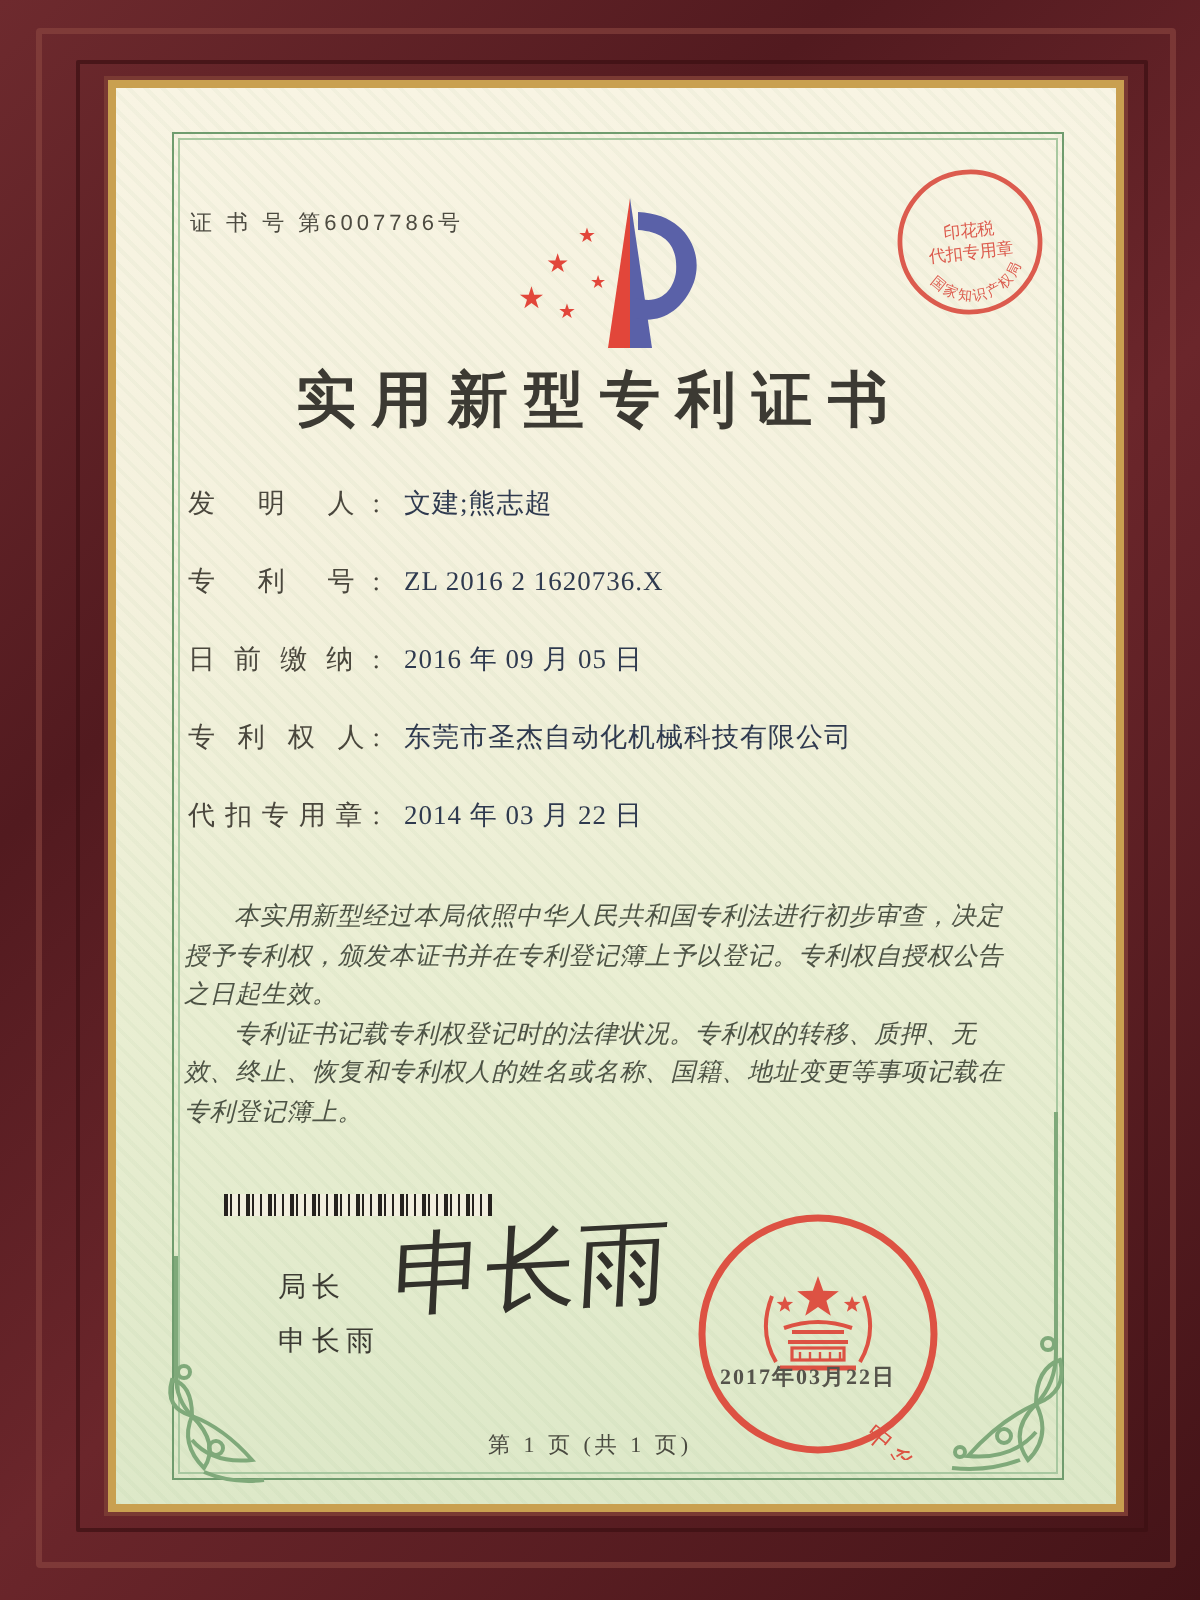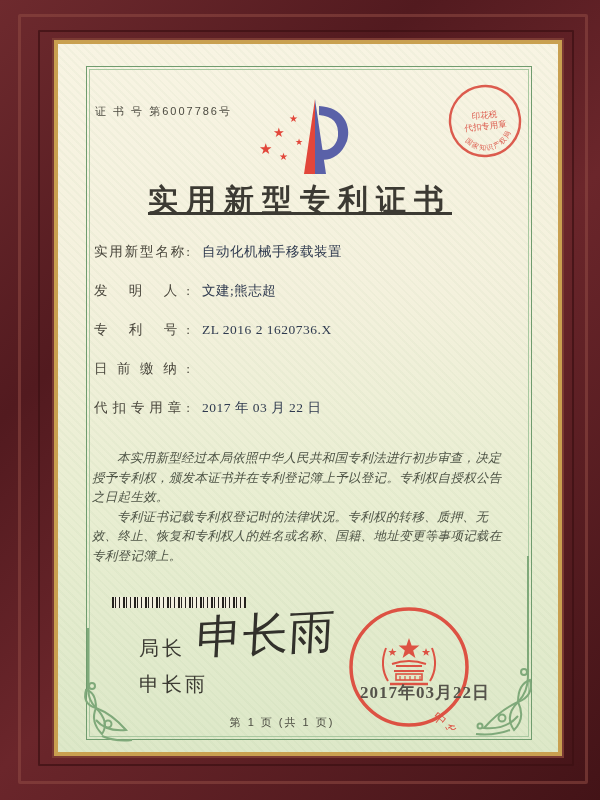--- a/index.html
+++ b/index.html
@@ -21,48 +21,48 @@
   
   .gborder{position:absolute;left:86px;top:66px;width:444px;height:672px;
     border:1.5px solid #6f9c6e;}
   .gborder::before{content:"";position:absolute;inset:2px;border:1px solid #a8c8a0;}
   .content{position:absolute;inset:0;}
   .certno{position:absolute;left:95px;top:104px;font-size:11px;letter-spacing:2px;color:#4c4a40;font-family:Liberation Sans, sans-serif;}
   
   .logo{position:absolute;left:243px;top:94px;width:112px;height:88px;}
   .logo .star{position:absolute;color:#e2463a;line-height:1;}
   .title{position:absolute;left:0;top:180px;width:600px;text-align:center;
-    font-size:30px;font-weight:600;letter-spacing:8px;color:#3c3a33;font-family:"Liberation Serif",serif;text-decoration:underline;}
+    font-size:30px;font-weight:600;letter-spacing:8px;color:#3c3a33;font-family:"Liberation Serif",serif;}
   
   .fields{position:absolute;left:94px;top:243px;width:420px;}
   .frow{display:flex;align-items:baseline;height:14px;margin-bottom:25px;
     font-size:13.5px;color:#46443a;font-family:"Liberation Serif",serif;}
   .flabel{display:inline-block;width:96px;text-align:justify;text-align-last:justify;flex:none;color:#4a473d;}
   .fvalue{margin-left:12px;color:#2f3a4f;letter-spacing:.5px;}
   
   .paras{position:absolute;left:92px;top:449px;width:420px;
     font-size:12.5px;line-height:19.5px;color:#4d5345;font-style:italic;
     font-family:"Liberation Serif",serif;}
   .paras p{margin:0;text-indent:2em;letter-spacing:.3px;}
   
   .barcode{position:absolute;left:112px;top:597px;width:134px;height:11px;
     background:repeating-linear-gradient(90deg,#25221e 0 2px,#f2efdf 2px 3px,#25221e 3px 4px,#f2efdf 4px 7px,#25221e 7px 8px,#f2efdf 8px 11px);}
-  .director{position:absolute;left:139px;top:635px;font-size:20px;color:#3c3b33;
+  .director{position:absolute;left:139px;top:635px;font-size:14px;color:#3c3b33;
     font-family:"Liberation Serif",serif;}
   .director div{margin-bottom:9px;letter-spacing:3px;}
   .signature{position:absolute;left:196px;top:603px;width:180px;height:82px;
     font-size:46px;color:#32312b;transform:rotate(-3deg) skewX(-6deg);
     font-family:"DejaVu Sans",sans-serif;white-space:nowrap;}
   
   .taxstamp{position:absolute;left:446px;top:82px;width:78px;height:78px;opacity:.88;transform:rotate(-6deg);}
   .mainseal{position:absolute;left:346px;top:604px;width:126px;height:126px;opacity:.95;}
-  .datestamp{position:absolute;left:360px;top:681px;font-size:17px;letter-spacing:1px;color:#55534b;
+  .datestamp{position:absolute;left:360px;top:681px;font-size:11px;letter-spacing:1px;color:#55534b;
     font-family:"Liberation Serif",serif;font-weight:600;}
-  .footer{position:absolute;left:197px;top:715px;width:170px;text-align:center;
-    font-size:11px;letter-spacing:2px;color:#4a4a40;font-family:Liberation Sans, sans-serif;}
+  .footer{position:absolute;left:210px;top:715px;width:170px;text-align:center;
+    font-size:11px;letter-spacing:2px;color:#4a4a40;font-family:Liberation Serif, serif;}
   .flourish{position:absolute;}
   .fl-bl{left:78px;top:628px;}
   .fl-br{left:458px;top:556px;}
   svg text{font-family:"DejaVu Sans",sans-serif;}
 </style>
 </head>
 <body>
 
 <div class="root">
   <div class="frame"></div>
@@ -85,37 +85,38 @@
         <polygon points="72,5 61,80 72,80" fill="#e2463a"></polygon>
         <polygon points="72,5 72,80 83,80" fill="#5a61a8"></polygon>
         <path d="M76,12 C100,13 109,32 104,47 C98,63 85,68 75,65 L75,55 C88,59 94,50 95,42 C96,29 90,22 76,21 Z" fill="#5a61a8"></path>
       </svg>
     </div>
 
     <div class="title">实用新型专利证书</div>
 
     <div class="fields">
       <div class="frow">
-        <span class="flabel">实用新型名称:</span>
-        <span class="fvalue">自动化机械手移载装置</span>
-      </div>
-      <div class="frow">
         <span class="flabel">发 明 人:</span>
         <span class="fvalue">文建;熊志超</span>
       </div>
       <div class="frow">
         <span class="flabel">专 利 号:</span>
         <span class="fvalue">ZL 2016 2 1620736.X</span>
       </div>
       <div class="frow">
         <span class="flabel">日前缴纳:</span>
+        <span class="fvalue">2016 年 09 月 05 日</span>
+      </div>
+      <div class="frow">
+        <span class="flabel">专 利 权 人:</span>
+        <span class="fvalue">东莞市圣杰自动化机械科技有限公司</span>
       </div>
       <div class="frow">
         <span class="flabel">代扣专用章:</span>
-        <span class="fvalue">2017 年 03 月 22 日</span>
+        <span class="fvalue">2014 年 03 月 22 日</span>
       </div>
     </div>
 
     <div class="paras">
       <p>本实用新型经过本局依照中华人民共和国专利法进行初步审查，决定授予专利权，颁发本证书并在专利登记簿上予以登记。专利权自授权公告之日起生效。</p>
       <p>专利证书记载专利权登记时的法律状况。专利权的转移、质押、无效、终止、恢复和专利权人的姓名或名称、国籍、地址变更等事项记载在专利登记簿上。</p>
     </div>
 
     <div class="barcode"></div>
 

